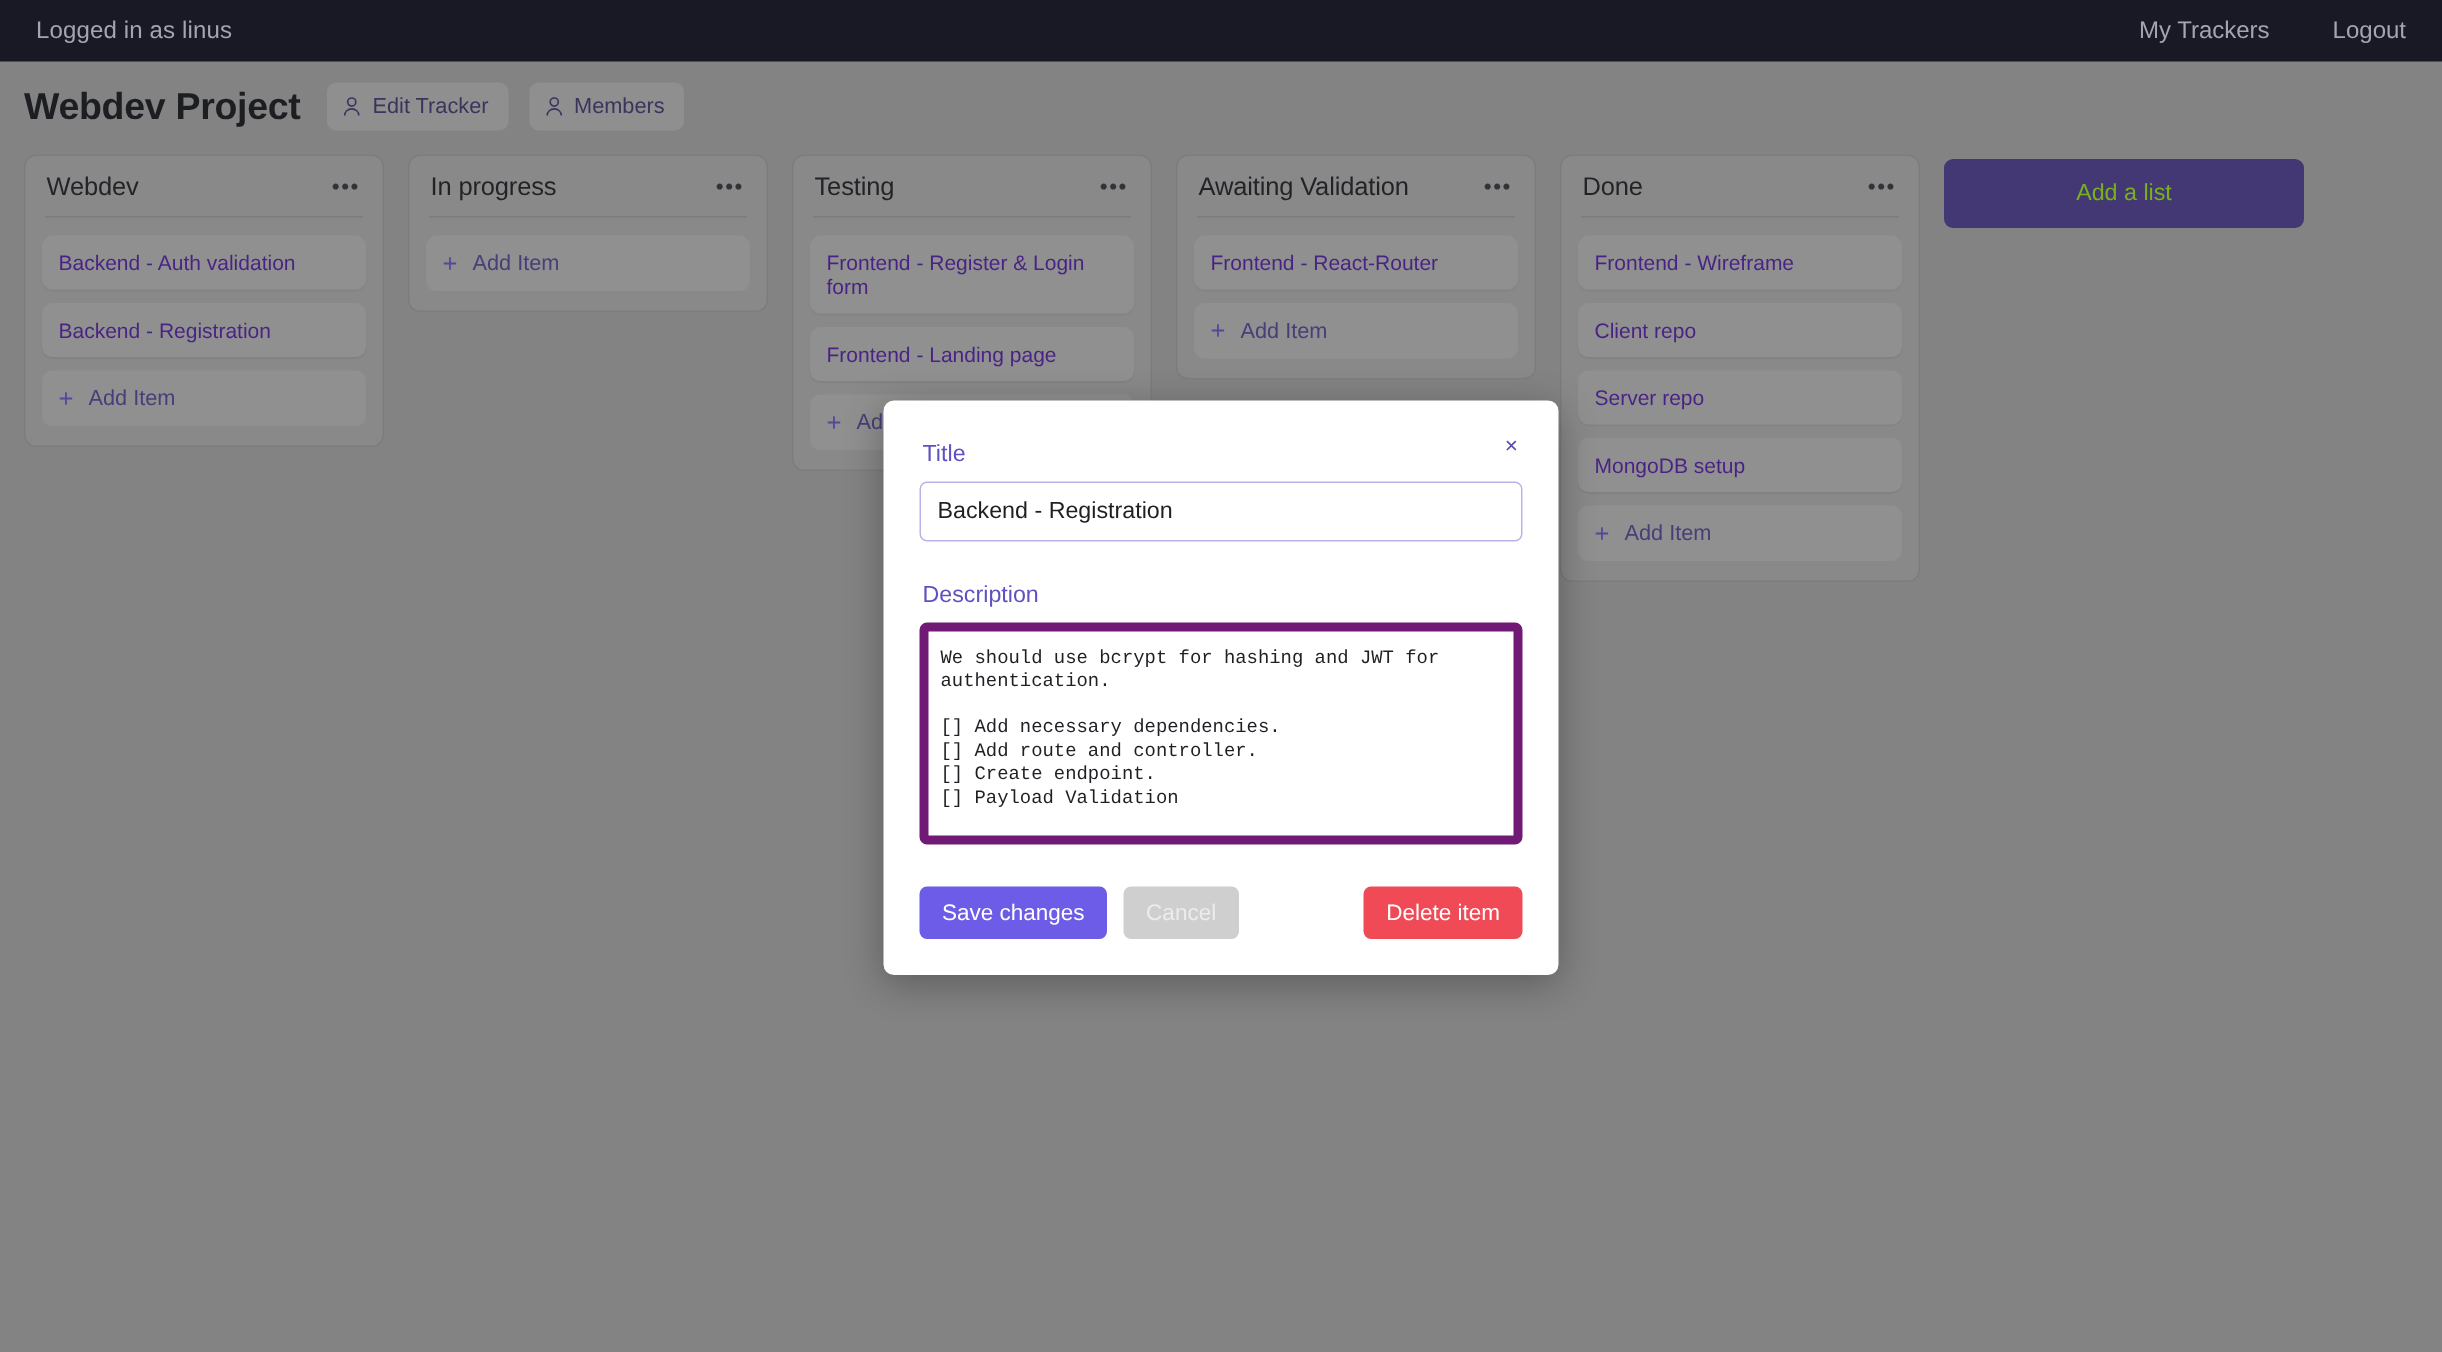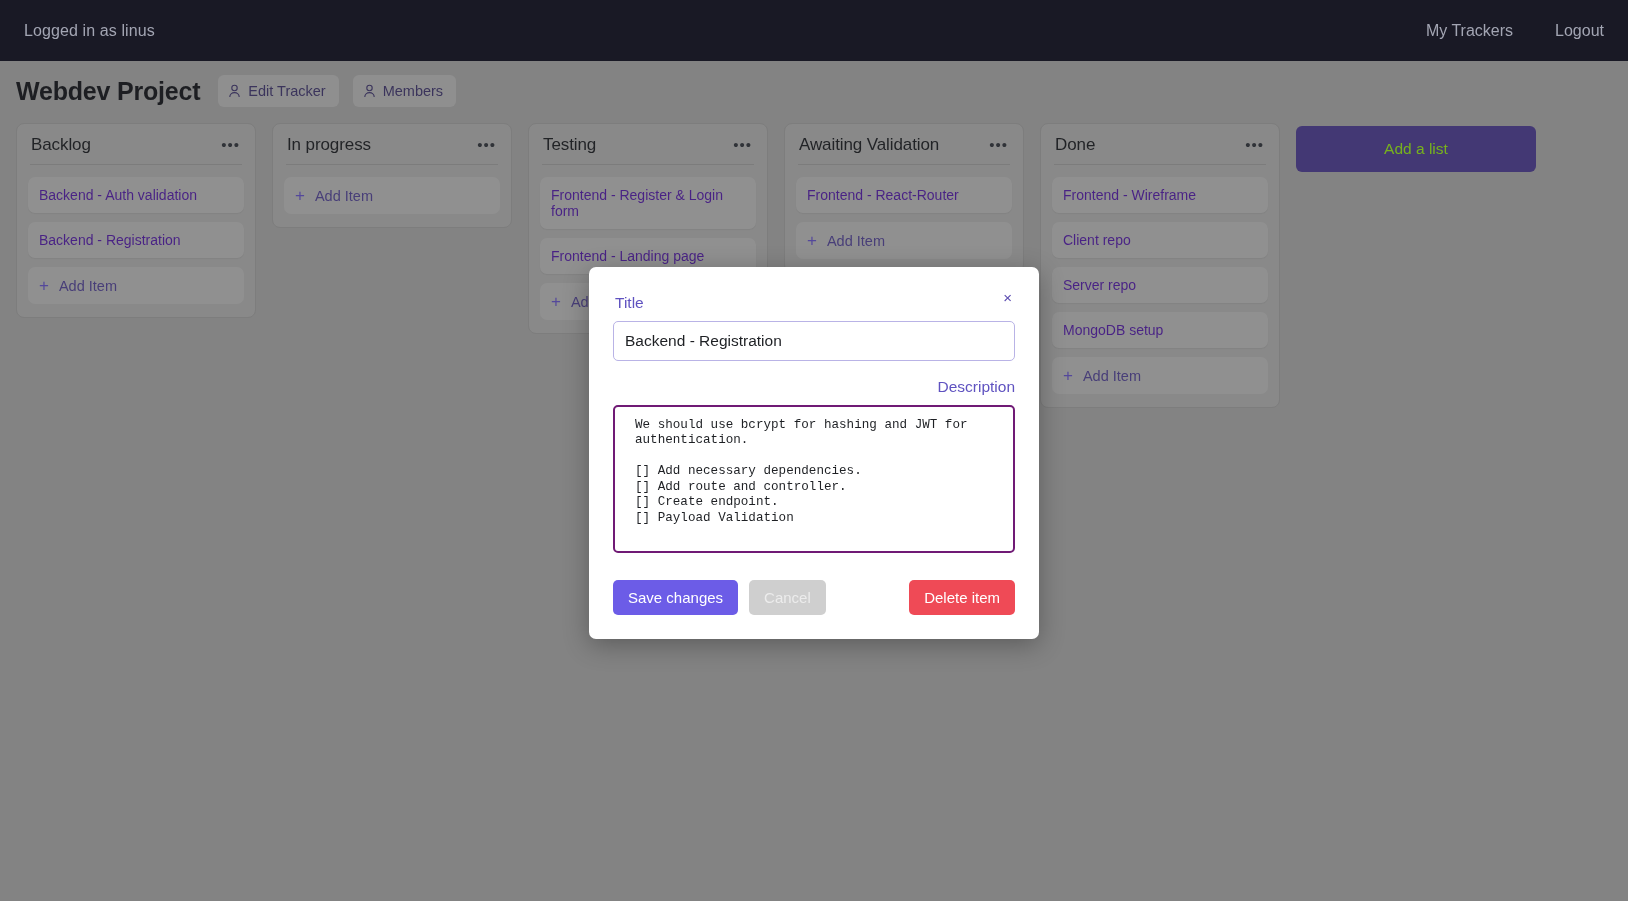--- a/index.html
+++ b/index.html
@@ -10,21 +10,21 @@
     overflow: hidden;
     font-family: "Liberation Sans", sans-serif;
   }
   body {
     background: #939393;
     position: relative;
   }
 
   
   .topnav {
-    height: 61px;
+    height: 41px;
     background: #121220;
     display: flex;
     align-items: center;
     padding: 0 24px;
     position: relative;
     z-index: 1;
   }
   .topnav-left {
     color: #b9bccd;
     font-size: 16px;
@@ -198,23 +198,23 @@
     padding: 10px 11px;
     font-size: 15.5px;
     color: #1e2024;
     font-family: "Liberation Sans", sans-serif;
     outline: none;
     background: #fff;
   }
   .desc-area {
     width: 100%;
     height: 148px;
-    border: 2px solid #701a75;
+    border: 6px solid #701a75;
     border-radius: 5px;
-    padding: 11px 20px;
+    padding: 11px 8px;
     font-family: "Liberation Mono", monospace;
     font-size: 12.6px;
     line-height: 1.23;
     color: #1e2024;
     resize: none;
     outline: none;
     background: #fff;
     white-space: pre;
     overflow: auto;
   }
@@ -227,21 +227,21 @@
     border-radius: 5px;
     font-size: 15px;
     padding: 9px 15px;
     cursor: pointer;
     font-family: "Liberation Sans", sans-serif;
     color: #fff;
   }
   .btn-save { background: #6c5ce7; }
   .btn-cancel { background: #cfcfcf; color: #ececec; margin-left: 11px; }
   .btn-delete { background: #ef4a56; margin-left: auto; }
-  .field-gap { margin-top: 17px; text-align: right; }
+  .field-gap { margin-top: 27px; }
 </style>
 </head>
 <body>
 
 <div class="topnav">
   <div class="topnav-left">Logged in as linus</div>
   <div class="topnav-right">
     <a class="topnav-link">My Trackers</a>
     <a class="topnav-link">Logout</a>
   </div>
@@ -268,21 +268,21 @@
       </svg>
     </span>
     <span>Members</span>
   </button>
 </div>
 
 <div class="board">
 
   <div class="list-col">
     <div class="list-head">
-      <span class="list-title">Backlog</span>
+      <span class="list-title">Webdev</span>
       <span class="dots">•••</span>
     </div>
     <div class="list-divider"></div>
     <div class="card">Backend - Auth validation</div>
     <div class="card">Backend - Registration</div>
     <div class="add-item">
       <span class="plus">+</span>
       <span>Add Item</span>
     </div>
   </div>

